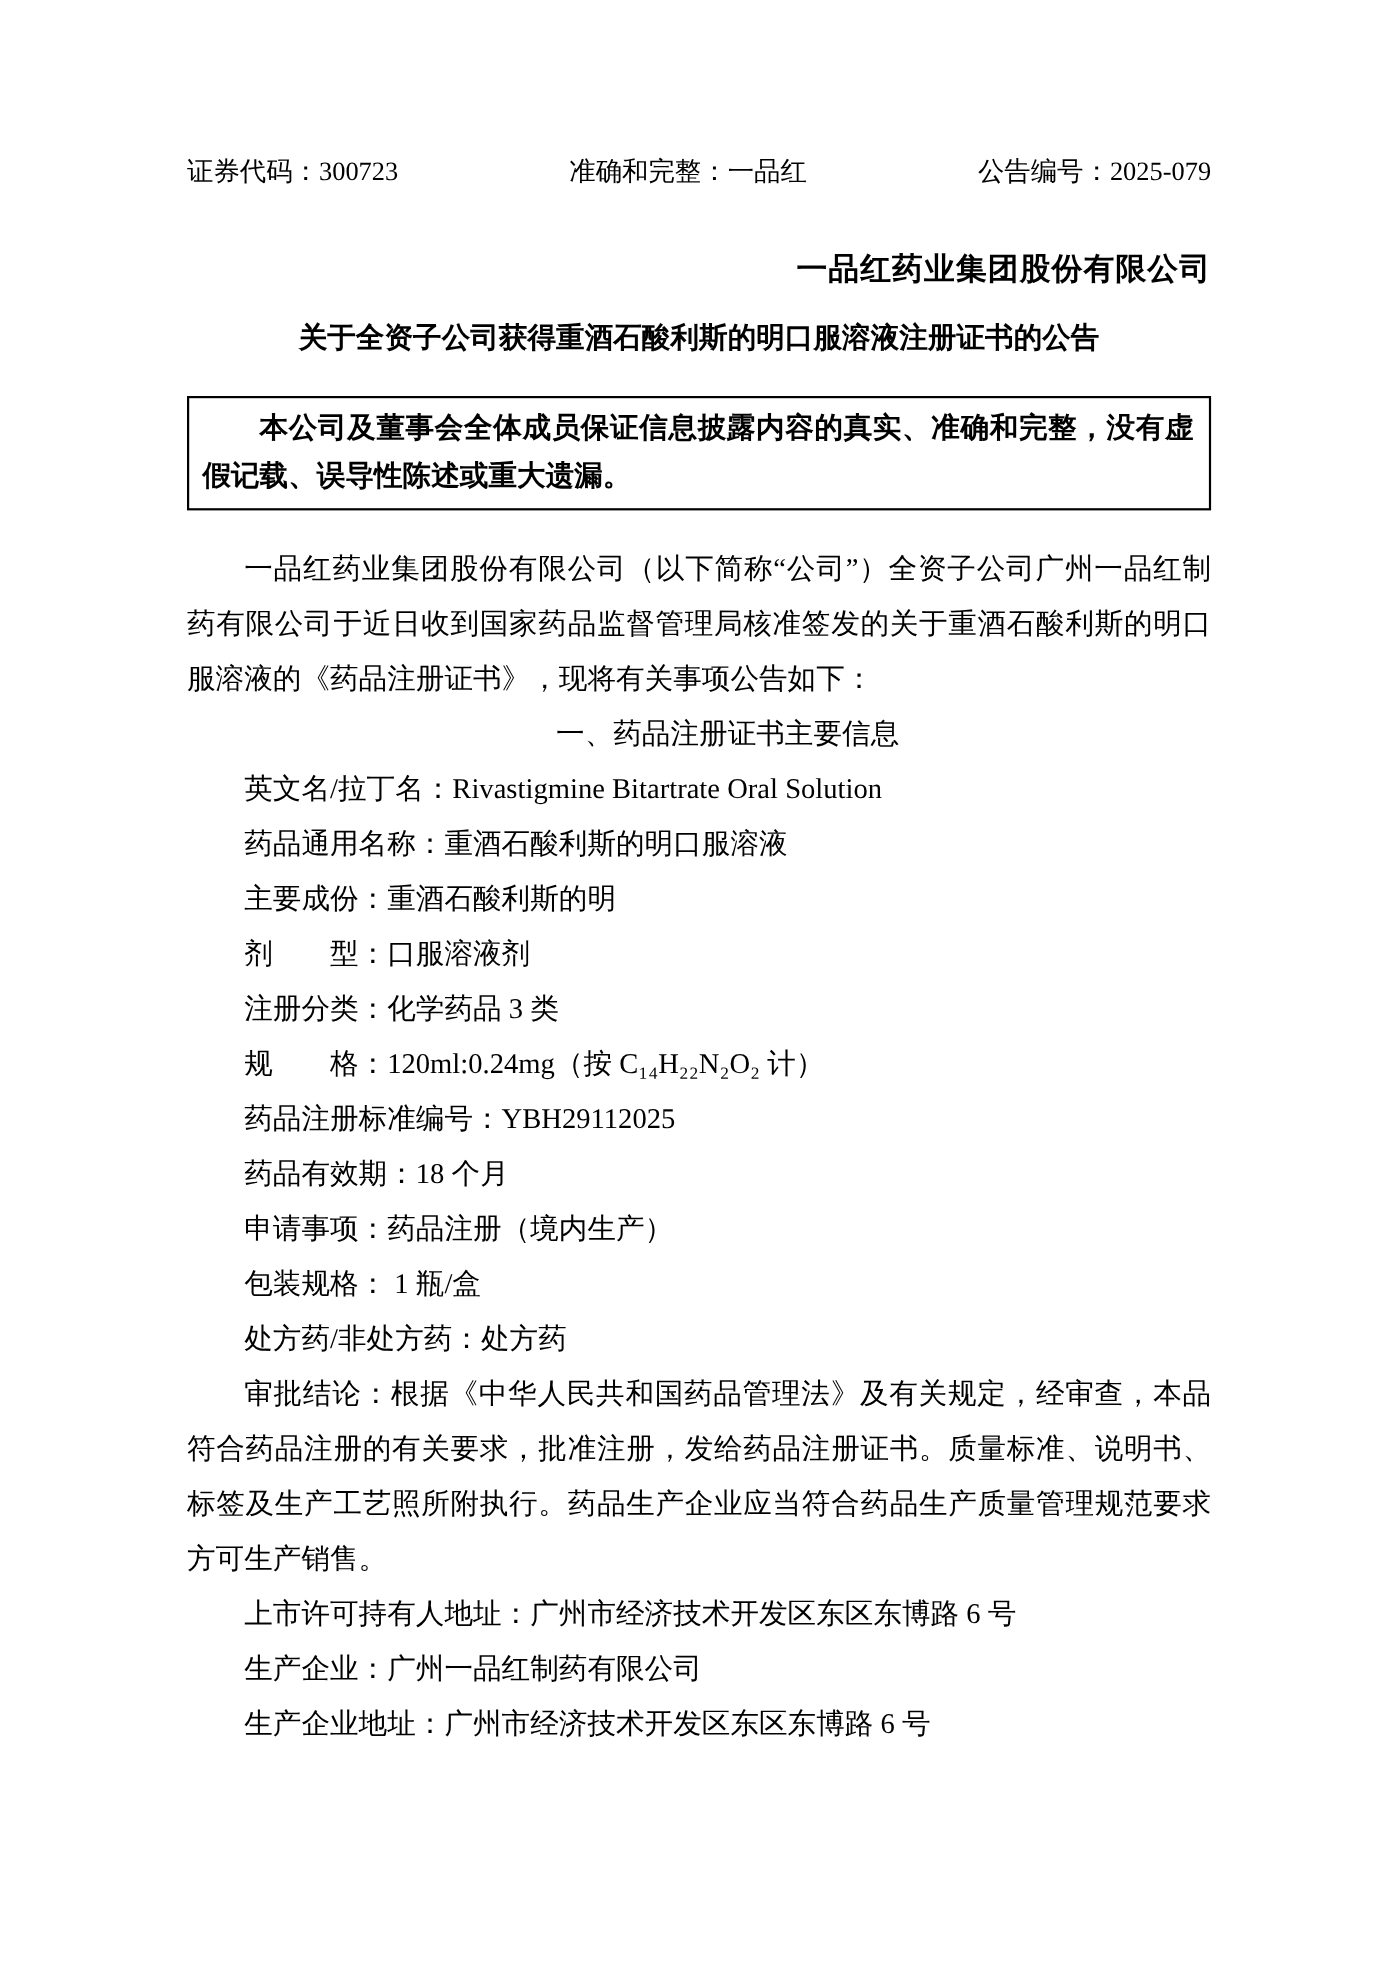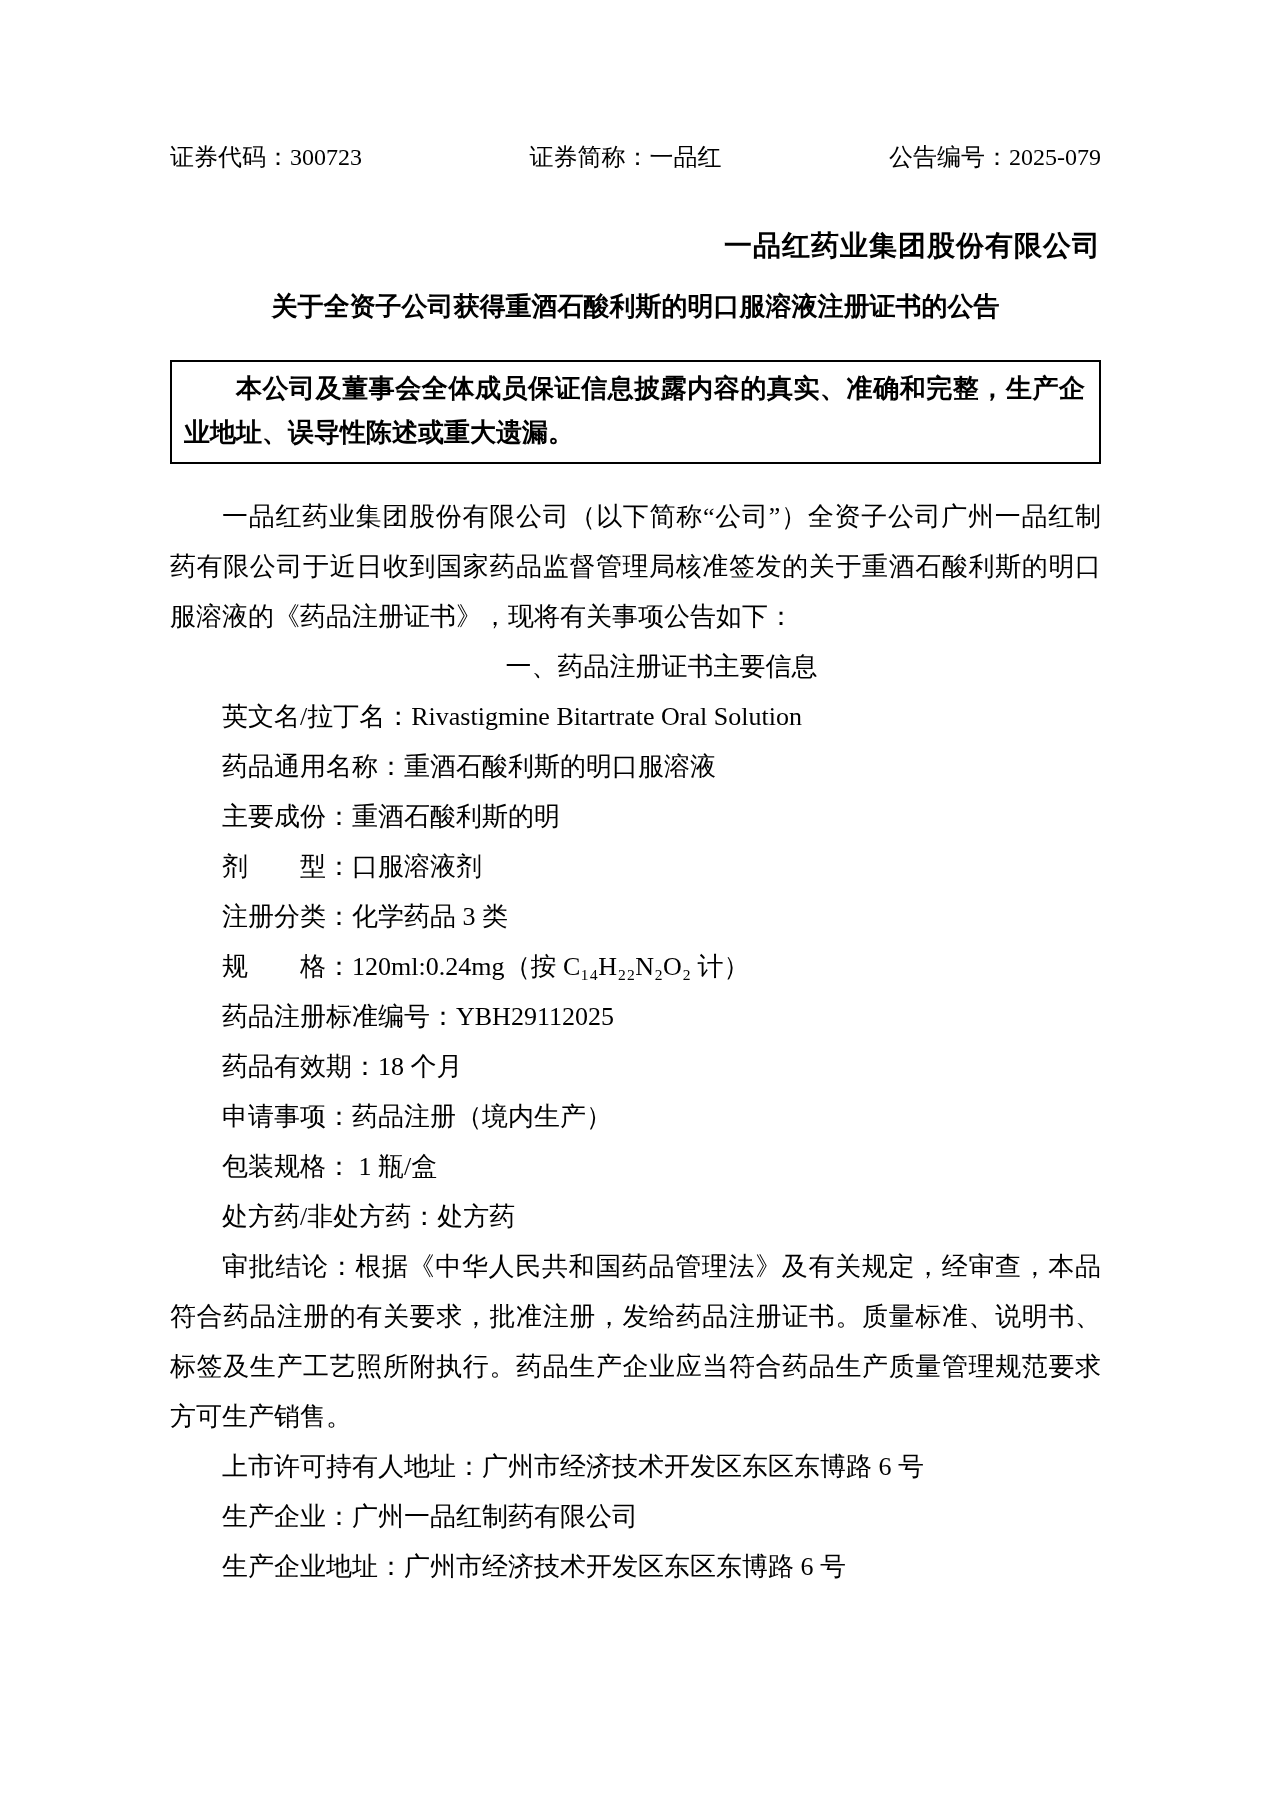--- a/index.html
+++ b/index.html
@@ -74,30 +74,30 @@
     white-space: pre-wrap;
   }
 </style>
 </head>
 <body>
 
 <div class="page">
 
   <div class="header-row">
     <span>证券代码：300723</span>
-    <span>证券简称：一品红</span>
+    <span>准确和完整：一品红</span>
     <span>公告编号：2025-079</span>
   </div>
 
   <h1 class="doc-title">一品红药业集团股份有限公司</h1>
 
   <h2 class="doc-subtitle">关于全资子公司获得重酒石酸利斯的明口服溶液注册证书的公告</h2>
 
   <div class="disclaimer-box">
-    <p>本公司及董事会全体成员保证信息披露内容的真实、准确和完整，生产企业地址、误导性陈述或重大遗漏。</p>
+    <p>本公司及董事会全体成员保证信息披露内容的真实、准确和完整，没有虚假记载、误导性陈述或重大遗漏。</p>
   </div>
 
   <div class="body-text">
     <p class="intro">一品红药业集团股份有限公司（以下简称“公司”）全资子公司广州一品红制药有限公司于近日收到国家药品监督管理局核准签发的关于重酒石酸利斯的明口服溶液的《药品注册证书》，现将有关事项公告如下：</p>
 
     <p class="section-heading">一、药品注册证书主要信息</p>
 
     <p class="info-line">英文名/拉丁名：Rivastigmine Bitartrate Oral Solution</p>
     <p class="info-line">药品通用名称：重酒石酸利斯的明口服溶液</p>
     <p class="info-line">主要成份：重酒石酸利斯的明</p>

